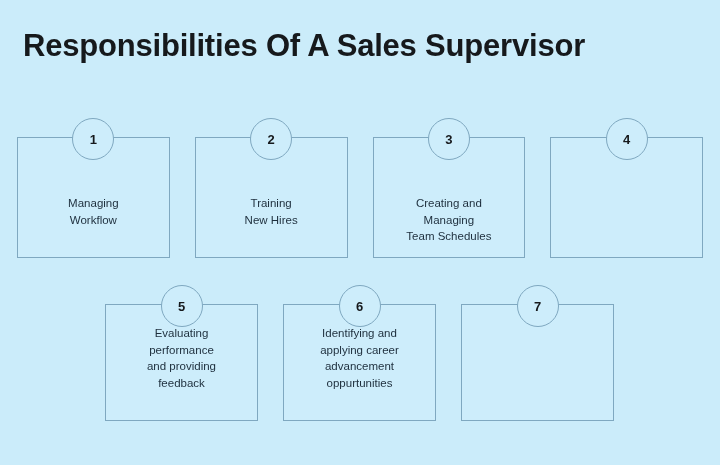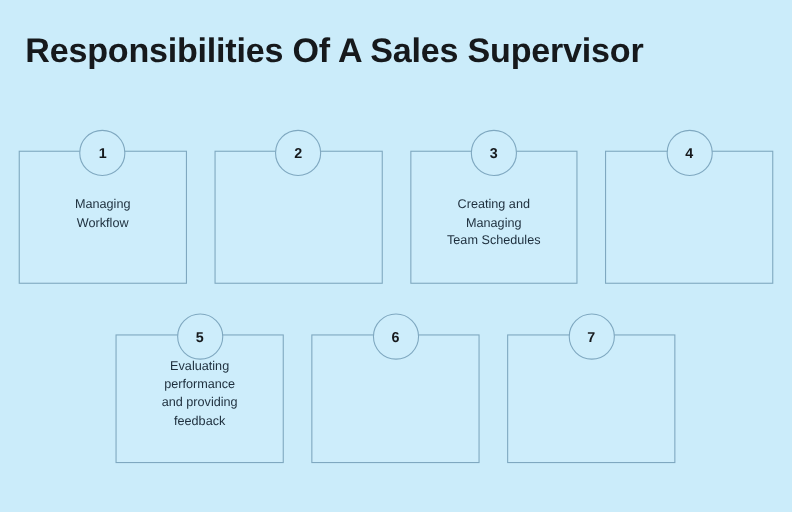--- a/index.html
+++ b/index.html
@@ -78,21 +78,21 @@
     display: flex;
     align-items: center;
     justify-content: center;
     font-size: 13px;
     font-weight: bold;
     color: #16191c;
     z-index: 3;
   }
 
   .step-text {
-    margin-top: 40px;
+    margin-top: 57px;
     padding: 0 8px;
     text-align: center;
     font-size: 11.5px;
     line-height: 16.5px;
     color: #1d2e3c;
     white-space: pre-line;
   }
   .row-two .step-text { margin-top: 20px; }
 </style>
 </head>
@@ -105,20 +105,22 @@
   <div class="row row-one">
 
     <div class="step-card">
       <div class="step-badge">1</div>
       <div class="step-text">Managing
 Workflow</div>
     </div>
 
     <div class="step-card">
       <div class="step-badge">2</div>
+      <div class="step-text">Training
+New Hires</div>
     </div>
 
     <div class="step-card">
       <div class="step-badge">3</div>
       <div class="step-text">Creating and
 Managing
 Team Schedules</div>
     </div>
 
     <div class="step-card">
@@ -132,20 +134,24 @@
     <div class="step-card">
       <div class="step-badge">5</div>
       <div class="step-text">Evaluating
 performance
 and providing
 feedback</div>
     </div>
 
     <div class="step-card">
       <div class="step-badge">6</div>
+      <div class="step-text">Identifying and
+applying career
+advancement
+oppurtunities</div>
     </div>
 
     <div class="step-card">
       <div class="step-badge">7</div>
     </div>
 
   </div>
 
 </div>
 

